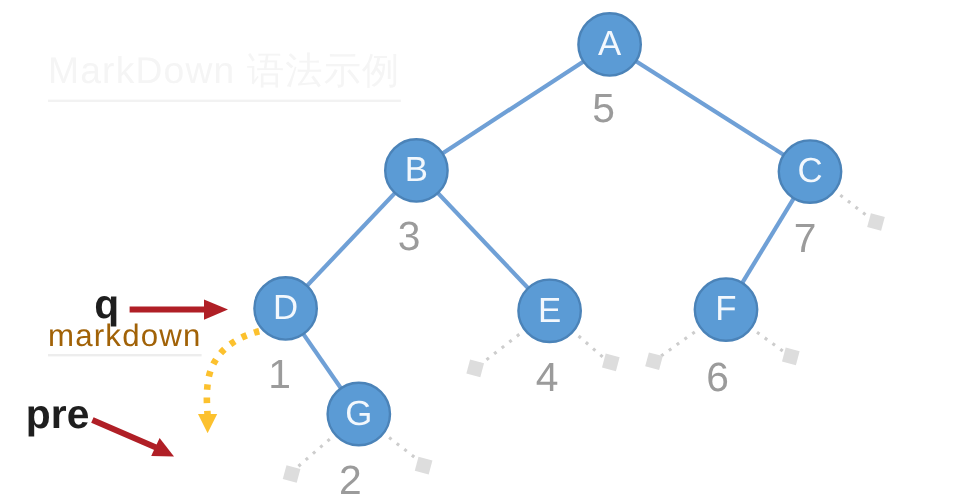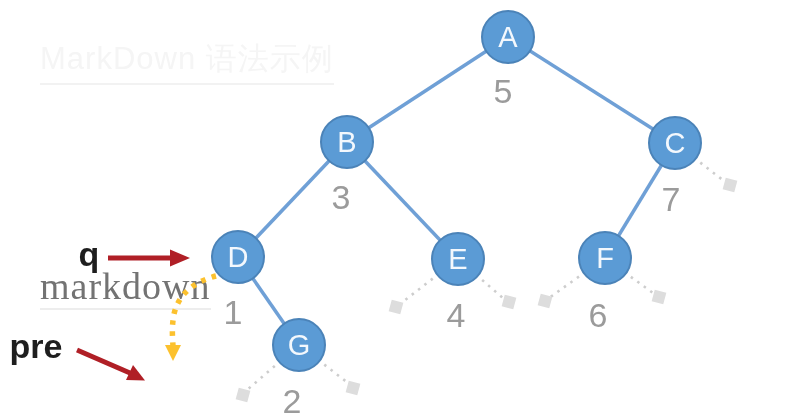--- a/index.html
+++ b/index.html
@@ -9,23 +9,23 @@
     font-family:"Liberation Sans", "DejaVu Sans", sans-serif;
   }
   .watermark-title {
     position:absolute; left:40px; top:38px;
     font-size:31px; color:#f5f5f5; letter-spacing:1px;
     border-bottom:2px solid #f2f2f2; padding-bottom:3px;
     user-select:none; white-space:nowrap;
   }
   .watermark-inline {
     position:absolute; left:40px; top:264px;
-    font-size:38px; color:#737373; letter-spacing:1px;
+    font-size:26px; color:#a16207; letter-spacing:1px;
     border-bottom:2px solid #ededed;
-    user-select:none; white-space:nowrap;font-family:Liberation Serif, serif;
+    user-select:none; white-space:nowrap;
   }
   svg.links { position:absolute; left:0; top:0; }
   .node {
     position:absolute; width:54px; height:54px; border-radius:50%;
     background:#5B9BD5; border:2.5px solid #4B83B8; box-sizing:border-box;
     display:flex; align-items:center; justify-content:center;
     color:#f3f8fd; font-size:29px; font-weight:400; line-height:1;
   }
   .node-A { left:481px; top:10px; }
   .node-B { left:320px; top:115px; }
@@ -43,21 +43,21 @@
   .num-C { left:671px; top:199px; }
   .num-D { left:233px; top:312px; }
   .num-E { left:456px; top:315px; }
   .num-F { left:598px; top:315px; }
   .num-G { left:292px; top:401px; }
   .ptr-label {
     position:absolute; transform:translate(-50%,-50%);
     color:#1e1e1e; font-size:34px; font-weight:600; line-height:1;
   }
   .ptr-q   { left:89px;  top:254px; }
-  .ptr-pre { left:36px;  top:346px; }
+  .ptr-pre { left:48px;  top:346px; }
   .null-label {
     position:absolute; transform:translate(-50%,-50%);
     left:180px; top:384px;
     color:#252525; font-size:26px; font-weight:600; letter-spacing:1px; line-height:1;
   }
 </style>
 </head>
 <body>
 
 <div id="stage">

